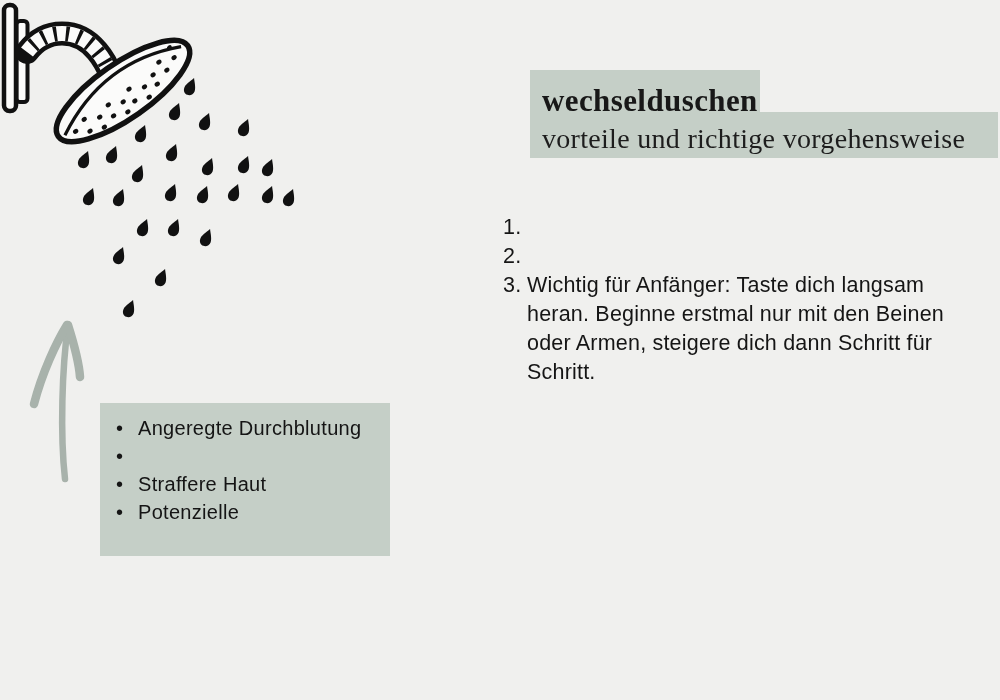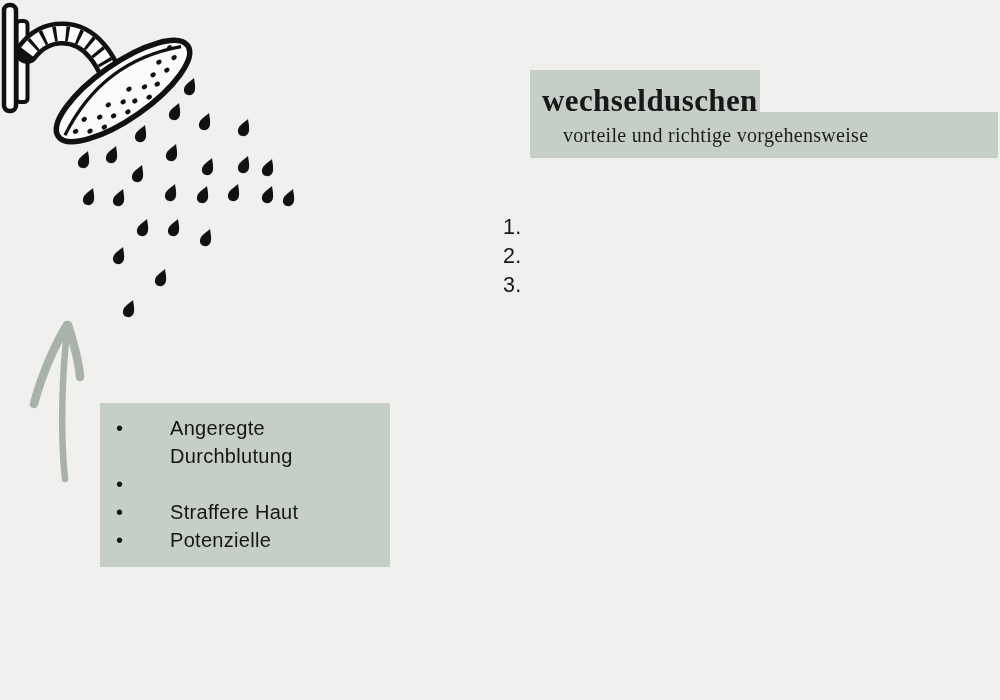--- a/index.html
+++ b/index.html
@@ -27,35 +27,35 @@
   
   .title-block-1{position:absolute;left:530px;top:70px;width:230px;height:42px;background:var(--color-sage);}
   .title-block-2{position:absolute;left:530px;top:112px;width:468px;height:46px;background:var(--color-sage);}
   .page-title{
     position:absolute;left:542px;top:85px;
     font-family:"Liberation Serif","DejaVu Serif",serif;
     font-weight:700;font-size:31px;line-height:1;letter-spacing:0.4px;
     color:#181818;white-space:nowrap;
   }
   .page-subtitle{
-    position:absolute;left:563px;top:125px;
+    position:absolute;left:542px;top:125px;
     font-family:"Liberation Serif","DejaVu Serif",serif;
-    font-weight:400;font-size:20px;line-height:1;letter-spacing:0.3px;
+    font-weight:400;font-size:28px;line-height:1;letter-spacing:0.3px;
     color:#1d1d1d;white-space:nowrap;
   }
 
   
   .benefits-box{
     position:absolute;left:100px;top:403px;width:290px;min-height:153px;
     background:var(--color-sage);
     padding:11px 8px 13px 16px;
   }
   .benefit-item{display:flex;font-size:20px;line-height:28px;letter-spacing:0.3px;}
   .benefit-bullet{width:22px;flex:0 0 22px;text-align:left;font-size:20px;}
-  .benefit-text{white-space:pre-line;margin-left:32px;}
+  .benefit-text{white-space:pre-line;}
 
   
   .steps{position:absolute;left:503px;top:213px;width:482px;}
   .step{display:flex;}
   .step-number{flex:0 0 24px;width:24px;font-size:21.5px;line-height:29px;letter-spacing:0.2px;}
   .step-text{font-size:21.5px;line-height:29px;letter-spacing:0.2px;white-space:pre-line;}
 </style>
 </head>
 <body>
 
@@ -165,16 +165,20 @@
 
   <div class="steps">
     <div class="step">
       <span class="step-number">1.</span>
     </div>
     <div class="step">
       <span class="step-number">2.</span>
     </div>
     <div class="step">
       <span class="step-number">3.</span>
+      <span class="step-text">Wichtig für Anfänger: Taste dich langsam
+heran. Beginne erstmal nur mit den Beinen
+oder Armen, steigere dich dann Schritt für
+Schritt.</span>
     </div>
   </div>
 
 </div>
 
 </body></html>

